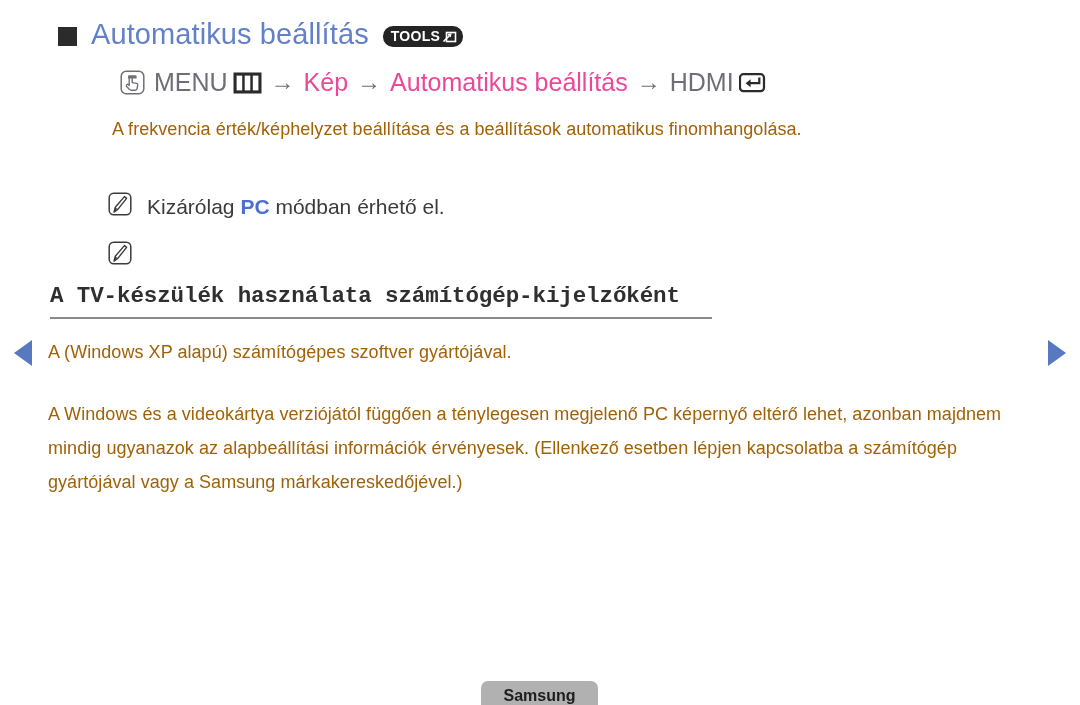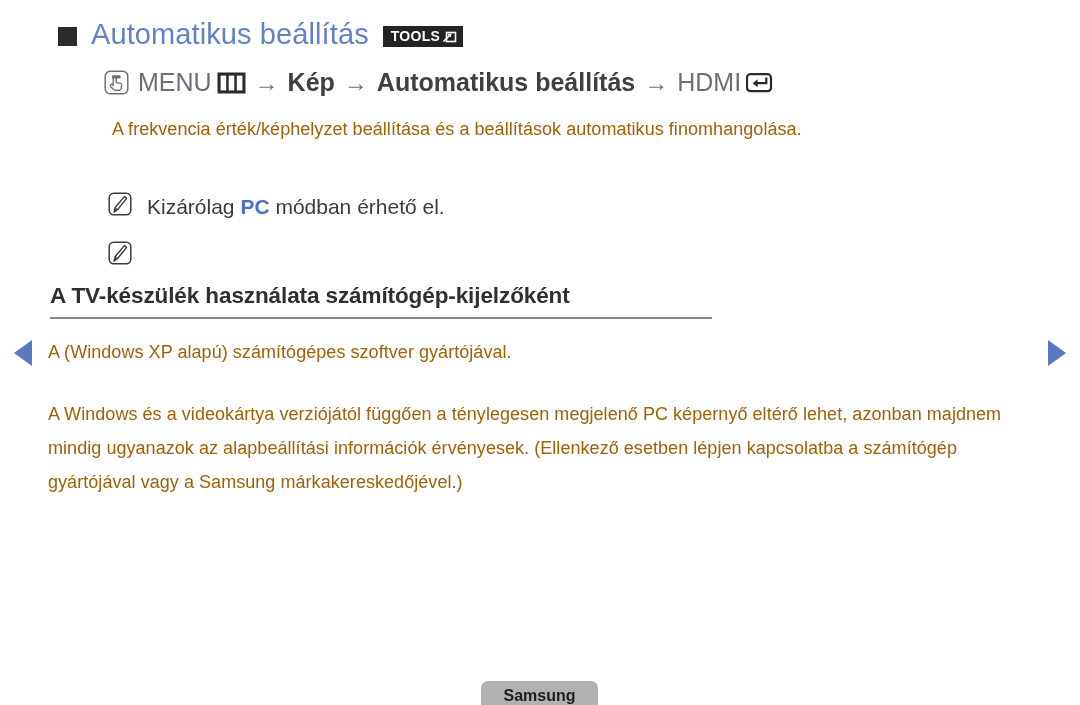--- a/index.html
+++ b/index.html
@@ -44,46 +44,45 @@
     font-weight: 400;
     letter-spacing: 0.1px;
     white-space: nowrap;
   }
   .tools-badge {
     display: inline-flex;
     align-items: center;
     gap: 2px;
     background: #242424;
     color: #ffffff;
-    border-radius: 0;
+    border-radius: 10px;
     padding: 2px 6px 3px 8px;
     height: 21px;
     box-sizing: border-box;
     margin-top: 4px;
   }
   .tools-badge .tools-label {
     font-size: 14px;
     font-weight: 700;
     letter-spacing: 0.3px;
     line-height: 1;
   }
   .tools-badge svg { display:block; }
 
   
   .menu-path {
     position: absolute;
-    left: 104px;
+    left: 120px;
     top: 68px;
     display: flex;
-    align-items: center;
     font-size: 25px;
     white-space: nowrap;
   }
   .menu-path .seg-gray { color: #6e6e78; font-weight: 400; }
-  .menu-path .seg-blue { color: #404040; font-weight: 700; }
+  .menu-path .seg-blue { color: #ec4899; font-weight: 400; }
   .menu-path .arrow { color: #6e6e78; margin: 0 9px; font-size: 24px; }
   .icon-inline { display: inline-flex; align-items: center; }
   .press-icon { margin-right: 9px; }
   .grid-icon { margin-left: 5px; }
   .enter-icon { margin-left: 5px; }
 
   
   .para {
     position: absolute;
     font-size: 18px;
@@ -110,20 +109,21 @@
   
   .section-heading {
     position: absolute;
     left: 50px;
     top: 283px;
     font-size: 22.5px;
     font-weight: 700;
     color: #2f2f2f;
     letter-spacing: -0.1px;
     white-space: nowrap;
+    font-family: Liberation Mono, monospace;
   }
   .section-rule {
     position: absolute;
     left: 50px;
     top: 317px;
     width: 662px;
     height: 2px;
     background: #8a8a8a;
   }
 

